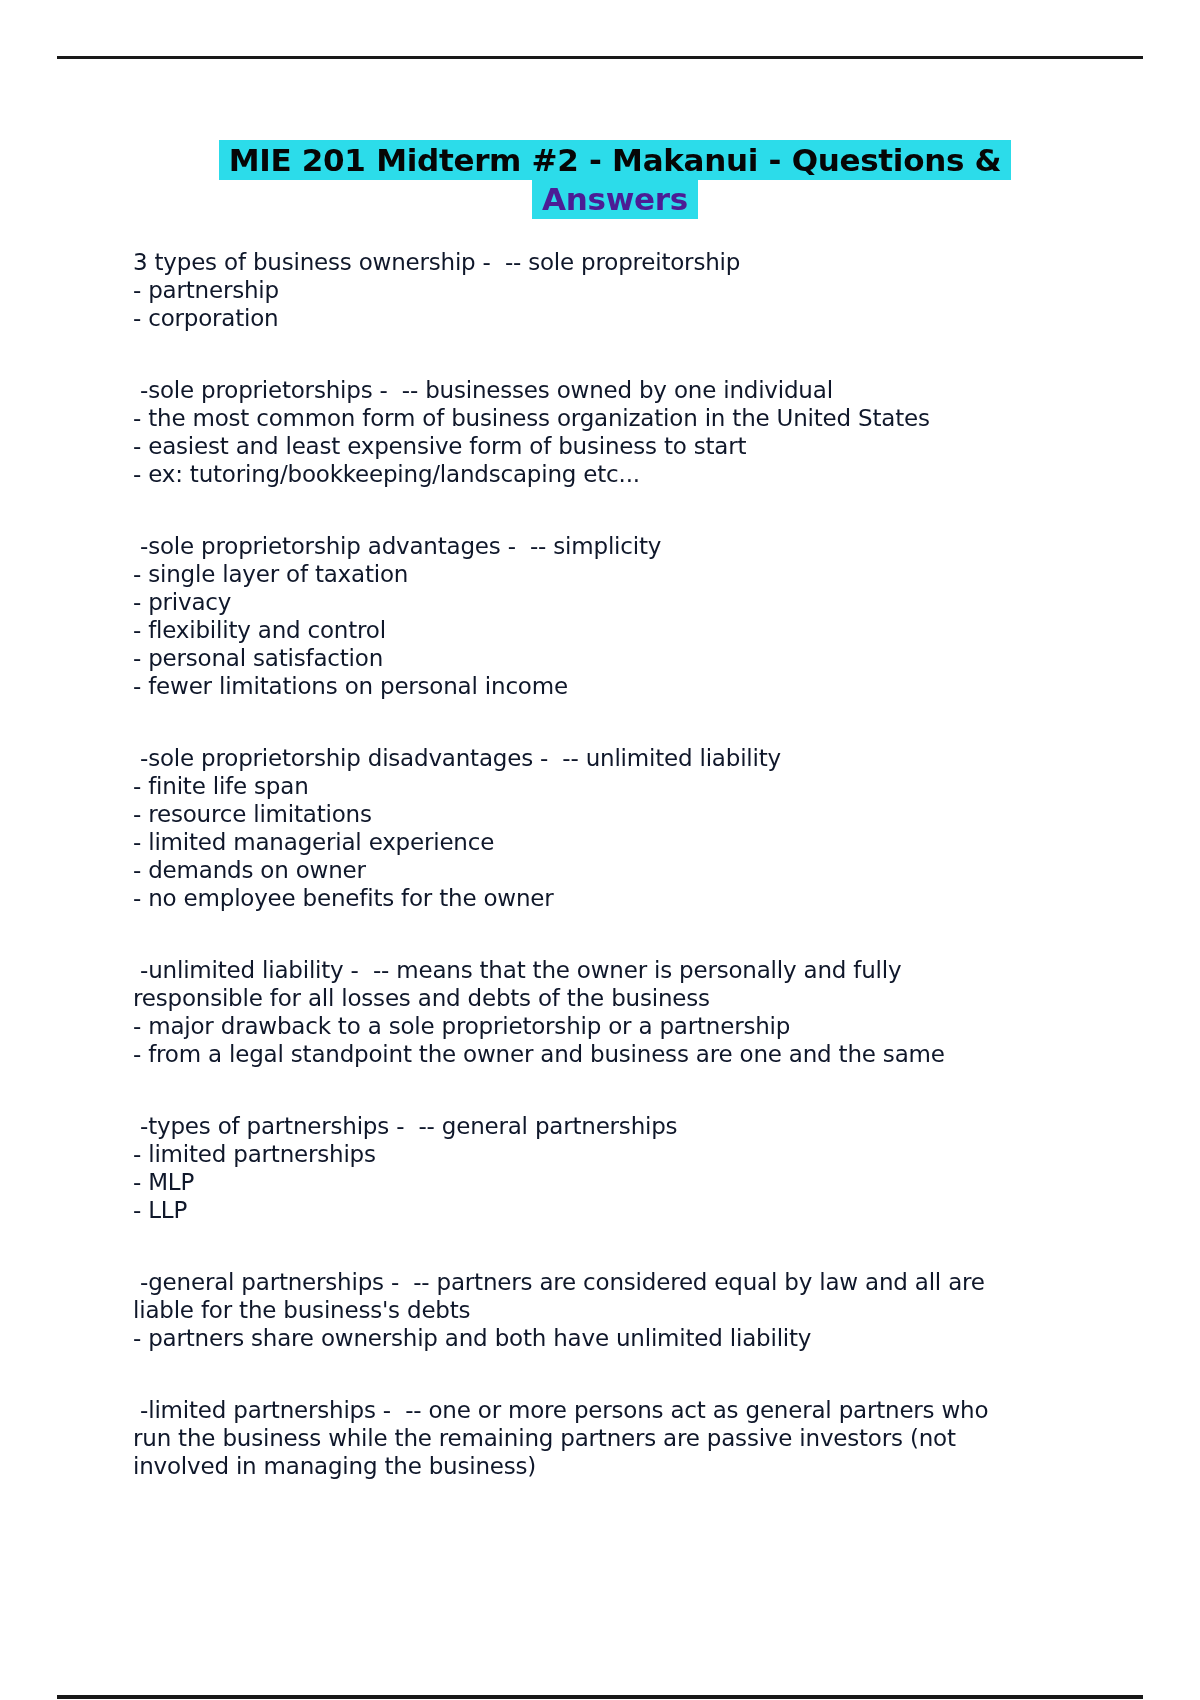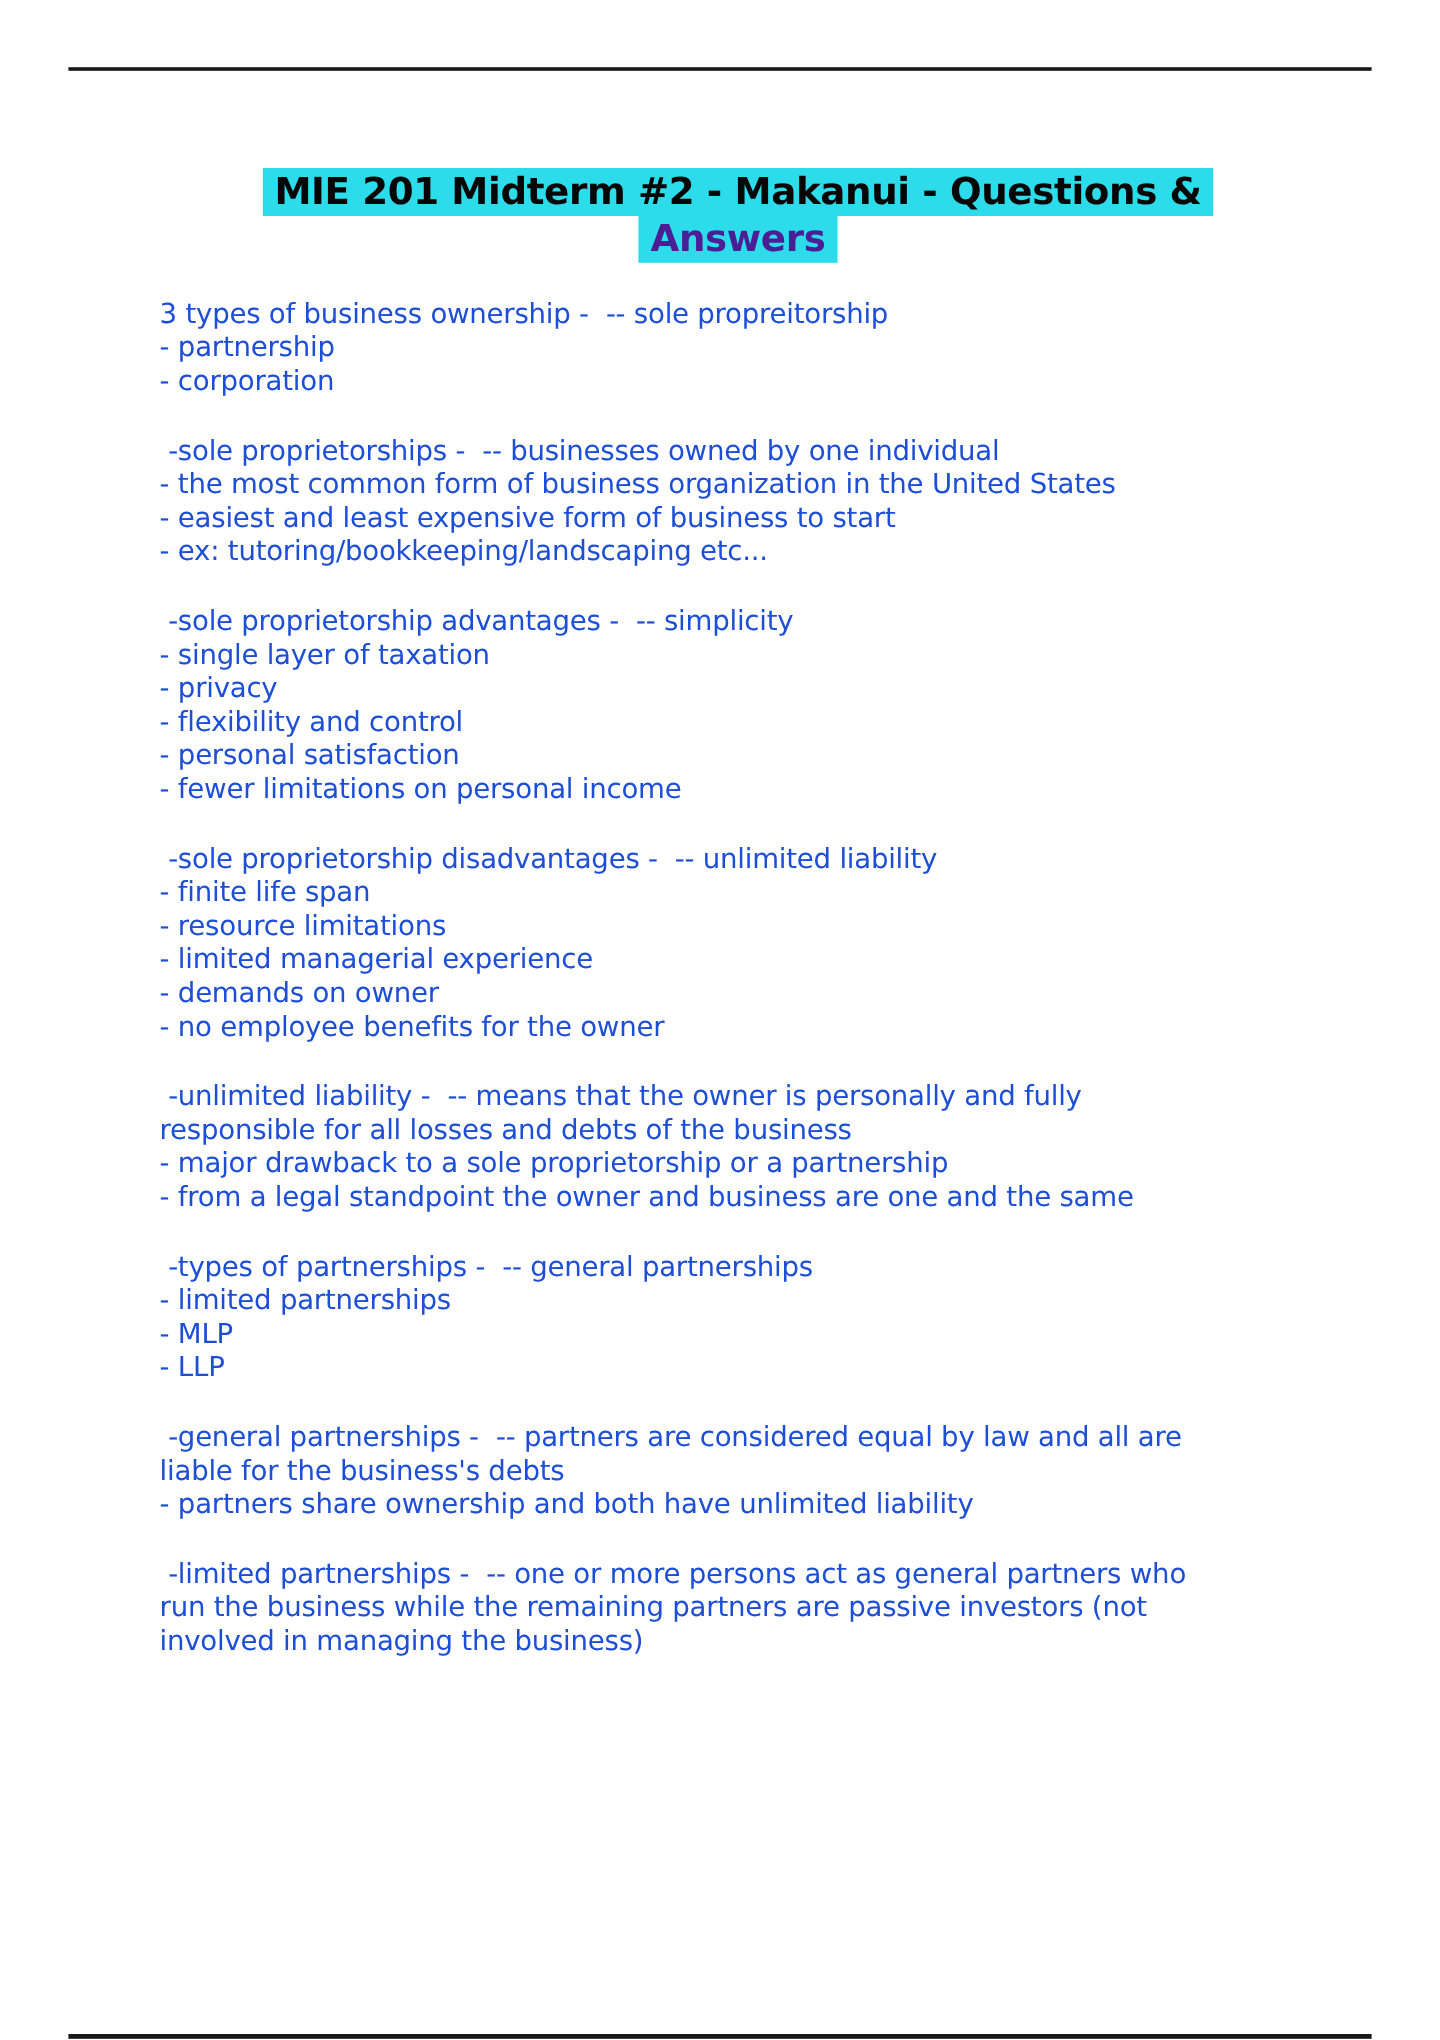--- a/index.html
+++ b/index.html
@@ -39,27 +39,27 @@
   .title-line { display: block; }
   .hl {
     padding: 2px 10px;
     
   }
   .content {
     position: absolute;
     left: 133px;
     top: 248px;
     width: 1010px;
-    color: #1d4ed8;
+    color: #0f172a;
     font-size: 23px;
     line-height: 28px;
     letter-spacing: -0.2px;
     white-space: pre;
   }
-  .para + .para { margin-top: 30px; }
+  .para + .para { margin-top: 44px; }
   .line { height: 28px; }
 </style>
 </head>
 <body>
 
 <div class="page">
   <div class="rule top" style="background: rgb(24, 24, 24);"></div>
 
   <div class="title-wrap">
     <span class="title-line"><span class="hl" style="background: rgb(44, 220, 234); color: rgb(6, 6, 6);">MIE 201 Midterm #2 - Makanui - Questions &amp;</span></span>

